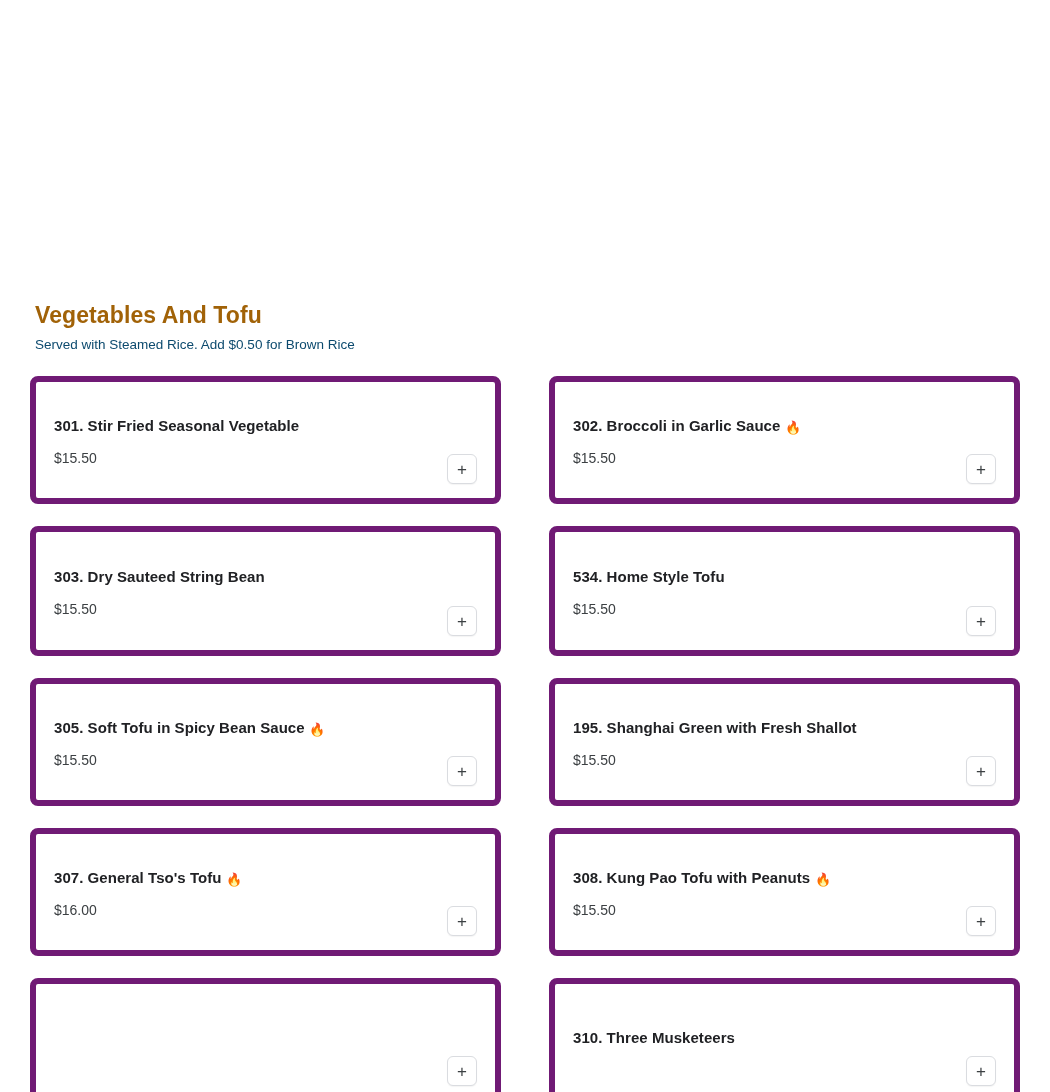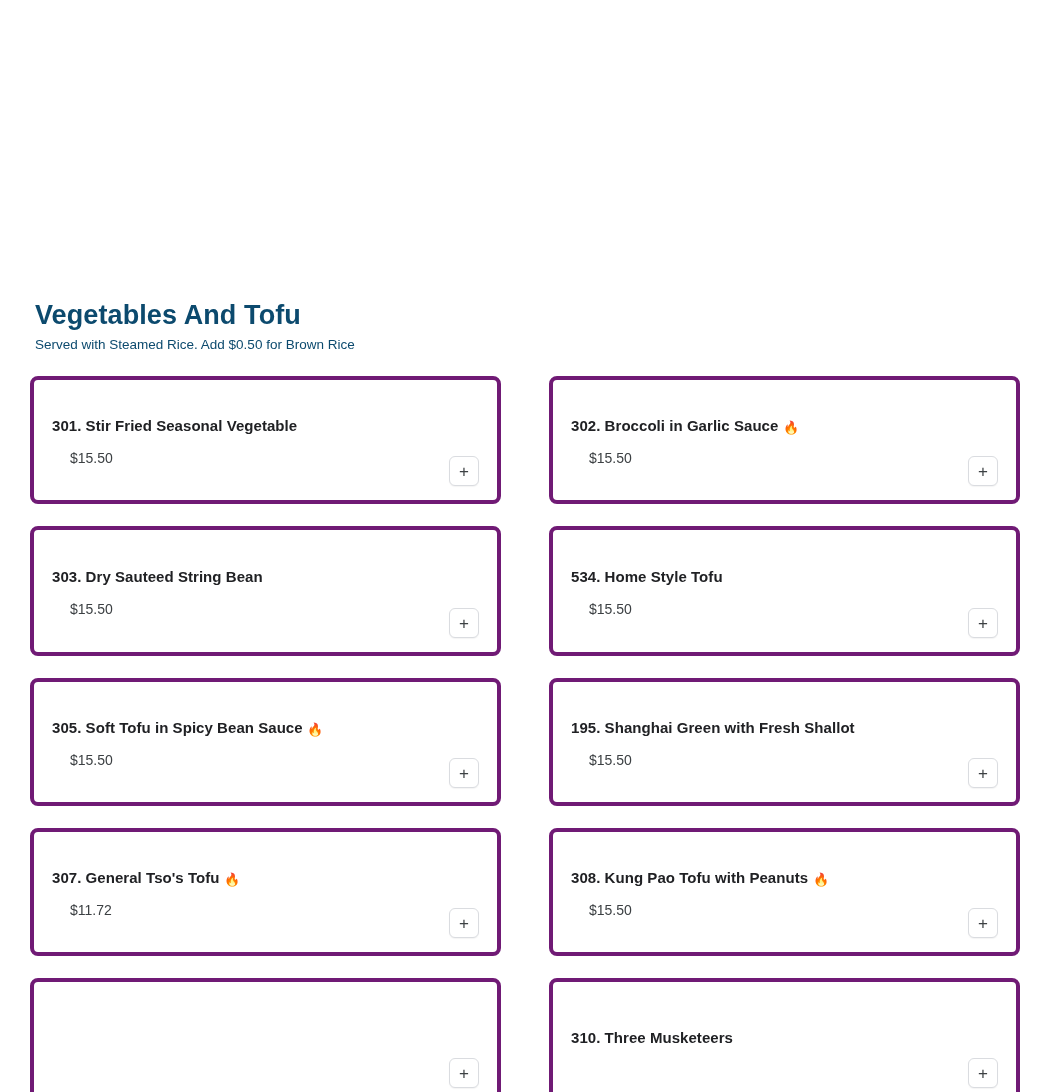--- a/index.html
+++ b/index.html
@@ -21,44 +21,44 @@
     top: 0; left: 0;
     width: 1050px;
   }
   .spacer-top {
     height: 300px;
   }
   .section-head {
     padding: 0 35px;
   }
   .section-title {
-    font-size: 27px;
+    font-size: 23px;
     font-weight: bold;
-    color: #0c4a6e;
+    color: #a16207;
     margin: 0;
     line-height: 30px;
     letter-spacing: 0.1px;
   }
   .section-sub {
     font-size: 13.5px;
     color: #0c4a6e;
     margin: 6px 0 0 0;
     line-height: 18px;
   }
   .grid {
     margin-top: 22px;
     padding: 0 30px;
     display: grid;
     grid-template-columns: 1fr 1fr;
     column-gap: 48px;
     row-gap: 22px;
   }
   .card {
     background: #ffffff;
-    border: 4px solid #701a75;
+    border: 6px solid #701a75;
     border-radius: 8px;
     min-height: 128px;
     padding: 17px 18px 14px 18px;
     position: relative;
     display: flex;
     flex-direction: column;
     justify-content: center;
   }
   .card-inner {
     padding-right: 46px;
@@ -77,21 +77,20 @@
     vertical-align: -1px;
     font-size: 13px;
     line-height: 1;
     color: #d93025;
   }
   .item-price {
     font-size: 14px;
     color: #3c4043;
     margin-top: 13px;
     line-height: 19px;
-    margin-left: 18px;
   }
   .add-btn {
     position: absolute;
     right: 18px;
     bottom: 14px;
     width: 30px;
     height: 30px;
     border: 1px solid #dadce0;
     border-radius: 6px;
     background: #ffffff;
@@ -167,21 +166,21 @@
       <div class="card-inner">
         <span class="item-name"><span>195. Shanghai Green with Fresh Shallot</span></span>
         <div class="item-price">$15.50</div>
       </div>
       <button class="add-btn">+</button>
     </div>
 
     <div class="card">
       <div class="card-inner">
         <span class="item-name"><span>307. General Tso's Tofu</span><span class="spicy">🔥</span></span>
-        <div class="item-price">$11.72</div>
+        <div class="item-price">$16.00</div>
       </div>
       <button class="add-btn">+</button>
     </div>
 
     <div class="card">
       <div class="card-inner">
         <span class="item-name"><span>308. Kung Pao Tofu with Peanuts</span><span class="spicy">🔥</span></span>
         <div class="item-price">$15.50</div>
       </div>
       <button class="add-btn">+</button>

